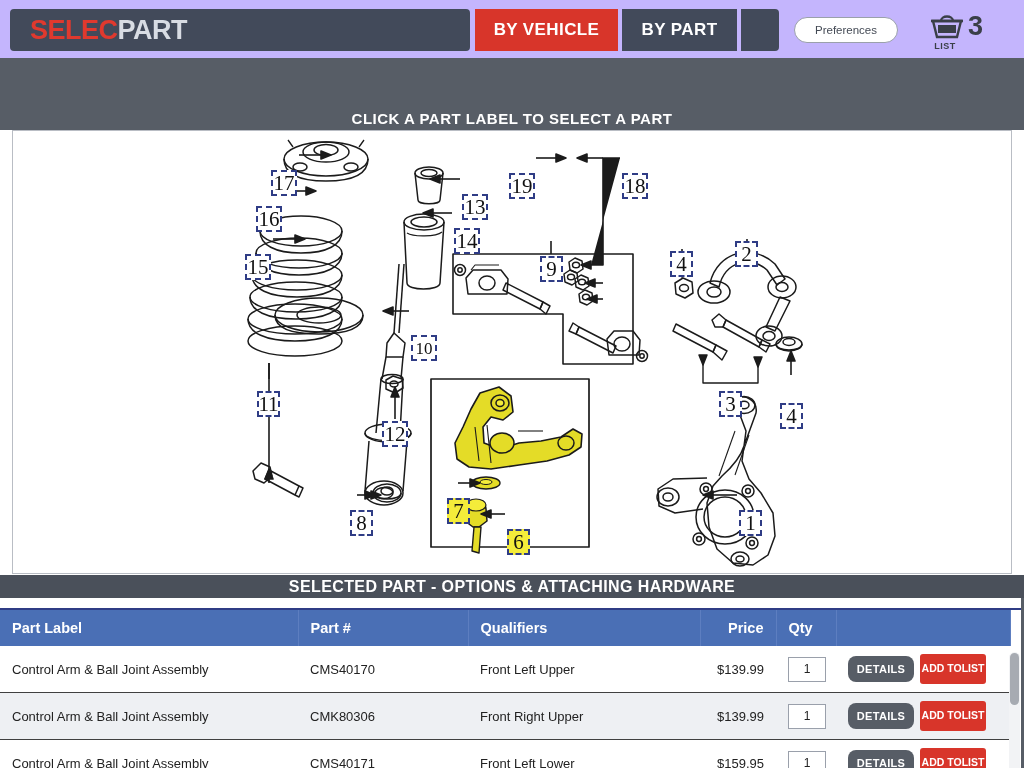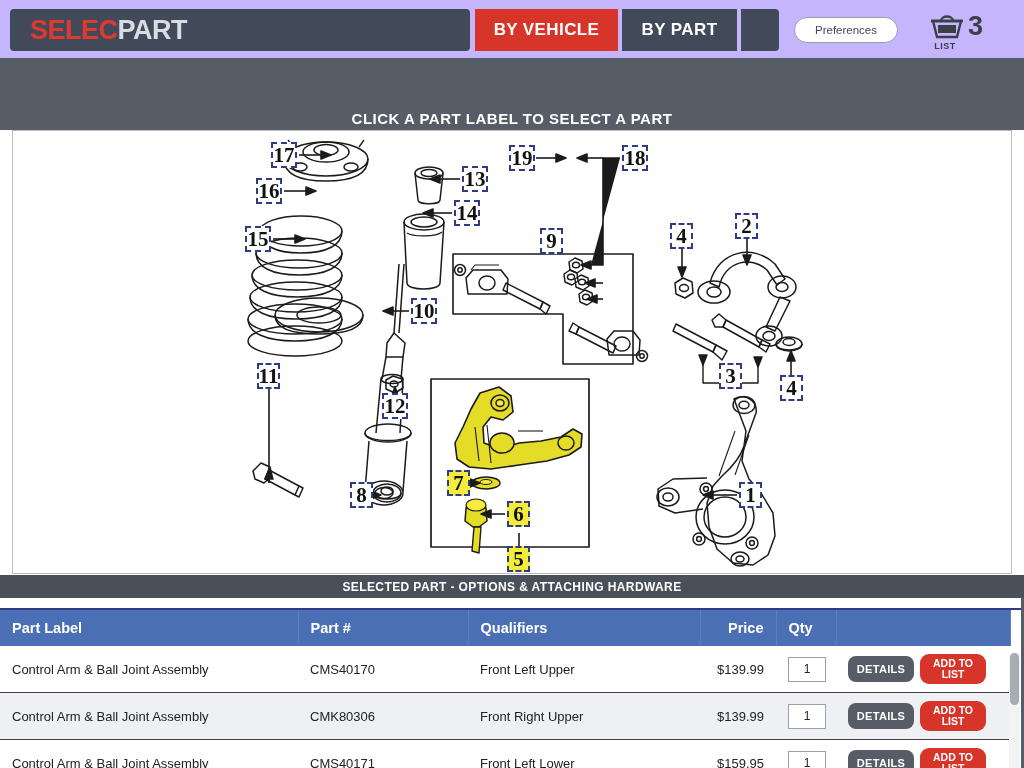--- a/index.html
+++ b/index.html
@@ -100,32 +100,32 @@
   
   .diagram-wrap {
     position: absolute; left: 12px; top: 130px; width: 1000px; height: 444px;
     background: #ffffff; border: 1px solid #b9bdc4; overflow: hidden;
   }
   #diagram { position: absolute; left: 0; top: 0; }
 
   
   .lbl {
     position: absolute; border: 2px dashed #2f3c85; background: #ffffff;
-    font-family: "Liberation Serif", serif; font-weight: bold; color: #111;
+    font-family: "Liberation Serif", serif; font-weight: normal; color: #111;
     display: flex; align-items: center; justify-content: center;
-    line-height: 1; cursor: pointer; z-index: 6;
+    line-height: 1; cursor: pointer; z-index: 6; margin-top: 28px;
   }
   .lbl.sel-yellow { background: #f4ec3a; border-color: #2f3c85; }
 
   
   .sel-bar {
     position: absolute; left: 0; top: 575px; width: 1024px; height: 23px;
     background: #4a505a; color: #fff;
     display: flex; align-items: center; justify-content: center;
-    font-size: 12px; font-weight: bold; letter-spacing: 0.4px;
+    font-size: 16px; font-weight: bold; letter-spacing: 0.4px;
   }
   .tablewrap {
     position: absolute; left: 0; top: 608px; width: 1024px; height: 170px;
     background: #ffffff; border-top: 2px solid #2f3c85;
   }
   table.parts { width: 1010px; border-collapse: collapse; table-layout: fixed; }
   table.parts thead th {
     background: #4a6fb5; color: #ffffff; text-align: left;
     font-size: 14.5px; font-weight: bold; height: 36px;
     padding: 0 12px; border-right: 1px solid #5d7ec0;
@@ -148,21 +148,21 @@
   }
   td.actions { padding: 0 8px; }
   .act-row { display: flex; align-items: center; gap: 6px; }
   .btn-details {
     width: 66px; height: 26px; background: #575d66; color: #fff;
     border-radius: 8px; display: flex; align-items: center; justify-content: center;
     font-size: 11px; font-weight: bold; letter-spacing: 0.3px; cursor: pointer;
   }
   .btn-add {
     width: 66px; height: 30px; background: #d8352a; color: #fff;
-    border-radius: 9px; display: flex; flex-direction: column;
+    border-radius: 3px; display: flex; 
     align-items: center; justify-content: center; line-height: 1.05;
     font-size: 10.5px; font-weight: bold; cursor: pointer; text-align: center;
   }
   
   .tscroll {
     position: absolute; right: 4px; top: 42px; width: 11px; height: 122px;
     background: #f2f3f5; border-radius: 6px; cursor: pointer;
   }
   .tscroll-thumb {
     position: absolute; left: 1px; top: 1px; width: 9px; height: 52px;
@@ -476,21 +476,21 @@
         <div class="lbl" style="left: 258px; top: 11px; width: 26px; height: 26px; font-size: 21px;">17</div>
         <div class="lbl" style="left: 243px; top: 47px; width: 26px; height: 26px; font-size: 21px;">16</div>
         <div class="lbl" style="left: 232px; top: 95px; width: 26px; height: 26px; font-size: 21px;">15</div>
         <div class="lbl" style="left: 449px; top: 35px; width: 26px; height: 26px; font-size: 21px;">13</div>
         <div class="lbl" style="left: 441px; top: 69px; width: 26px; height: 26px; font-size: 21px;">14</div>
         <div class="lbl" style="left: 496px; top: 14px; width: 26px; height: 26px; font-size: 21px;">19</div>
         <div class="lbl" style="left: 609px; top: 14px; width: 26px; height: 26px; font-size: 21px;">18</div>
         <div class="lbl" style="left: 527px; top: 97px; width: 23px; height: 26px; font-size: 21px;">9</div>
         <div class="lbl" style="left: 722px; top: 82px; width: 23px; height: 26px; font-size: 21px;">2</div>
         <div class="lbl" style="left: 657px; top: 92px; width: 23px; height: 26px; font-size: 21px;">4</div>
-        <div class="lbl" style="left: 398px; top: 167px; width: 26px; height: 26px; font-size: 21px;">10</div>
+        <div class="lbl" style="left: 398px; top: 176px; width: 26px; height: 26px; font-size: 17px;">10</div>
         <div class="lbl" style="left: 244px; top: 232px; width: 23px; height: 26px; font-size: 21px;">11</div>
         <div class="lbl" style="left: 369px; top: 262px; width: 26px; height: 26px; font-size: 21px;">12</div>
         <div class="lbl" style="left: 706px; top: 232px; width: 23px; height: 26px; font-size: 21px;">3</div>
         <div class="lbl" style="left: 767px; top: 244px; width: 23px; height: 26px; font-size: 21px;">4</div>
         <div class="lbl" style="left: 726px; top: 351px; width: 23px; height: 26px; font-size: 21px;">1</div>
         <div class="lbl" style="left: 337px; top: 351px; width: 23px; height: 26px; font-size: 21px;">8</div>
         <div class="lbl sel-yellow" style="left: 434px; top: 339px; width: 23px; height: 26px; font-size: 21px;">7</div>
         <div class="lbl sel-yellow" style="left: 494px; top: 370px; width: 23px; height: 26px; font-size: 21px;">6</div>
         <div class="lbl sel-yellow" style="left: 494px; top: 415px; width: 23px; height: 26px; font-size: 21px;">5</div>
       </div>

